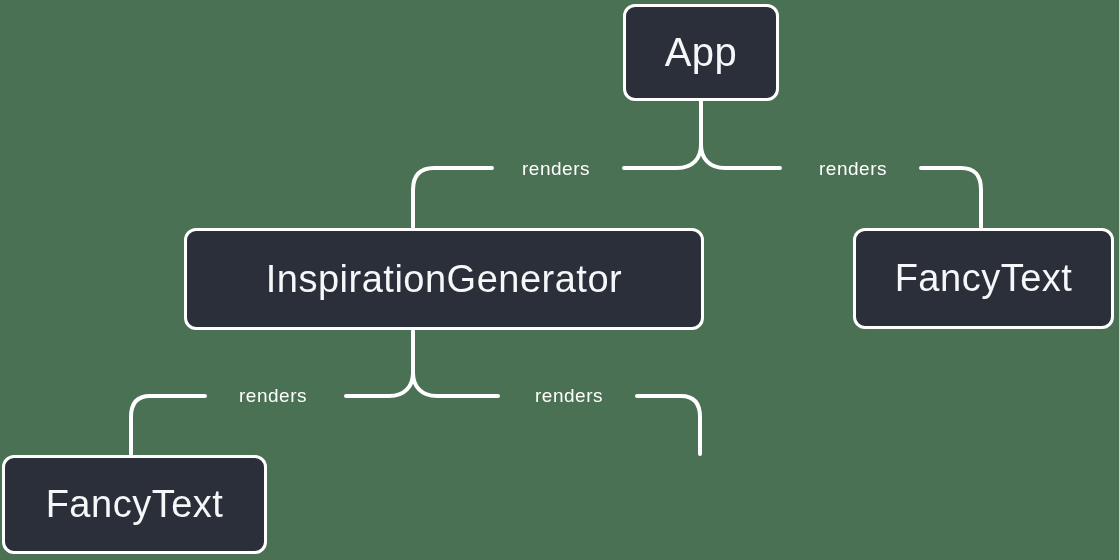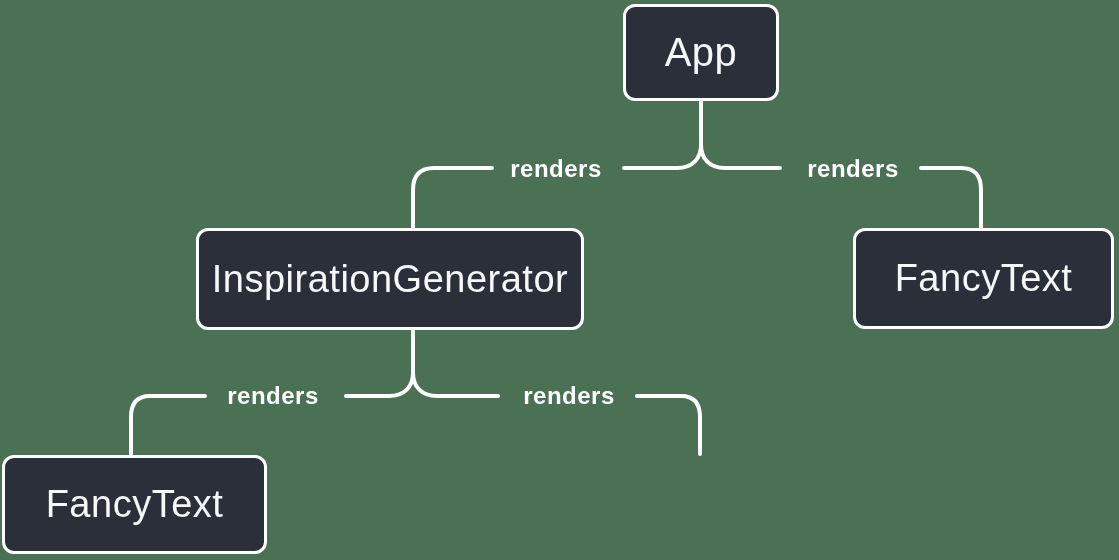--- a/index.html
+++ b/index.html
@@ -31,30 +31,30 @@
     color: var(--node-text, #F6F7F9);
     display: flex;
     align-items: center;
     justify-content: center;
     font-size: 38px;
     font-weight: 400;
     letter-spacing: 0.5px;
     white-space: nowrap;
   }
   .node.app { left: 623px; top: 4px;   width: 156px; height: 97px;  font-size: 40px; }
-  .node.ig  { left: 196px; top: 228px; width: 388px; height: 102px; }
+  .node.ig  { left: 184px; top: 228px; width: 520px; height: 102px; }
   .node.ftr { left: 853px; top: 228px; width: 261px; height: 101px; }
   .node.ftl { left: 2px;   top: 455px; width: 265px; height: 99px;  }
   .node.cр, .node.cpr { left: 568px; top: 455px; width: 265px; height: 97px; }
   .edge-label {
     position: absolute;
     transform: translate(-50%, -50%);
     color: var(--line, #FFFFFF);
-    font-size: 24px;
-    font-weight: 700;
+    font-size: 19px;
+    font-weight: 400;
     letter-spacing: 0.5px;
     white-space: nowrap;
   }
   .edge-label.e0 { left: 556px; top: 169px; }
   .edge-label.e1 { left: 853px; top: 169px; }
   .edge-label.e2 { left: 273px; top: 396px; }
   .edge-label.e3 { left: 569px; top: 396px; }
 </style>
 </head>
 <body>

